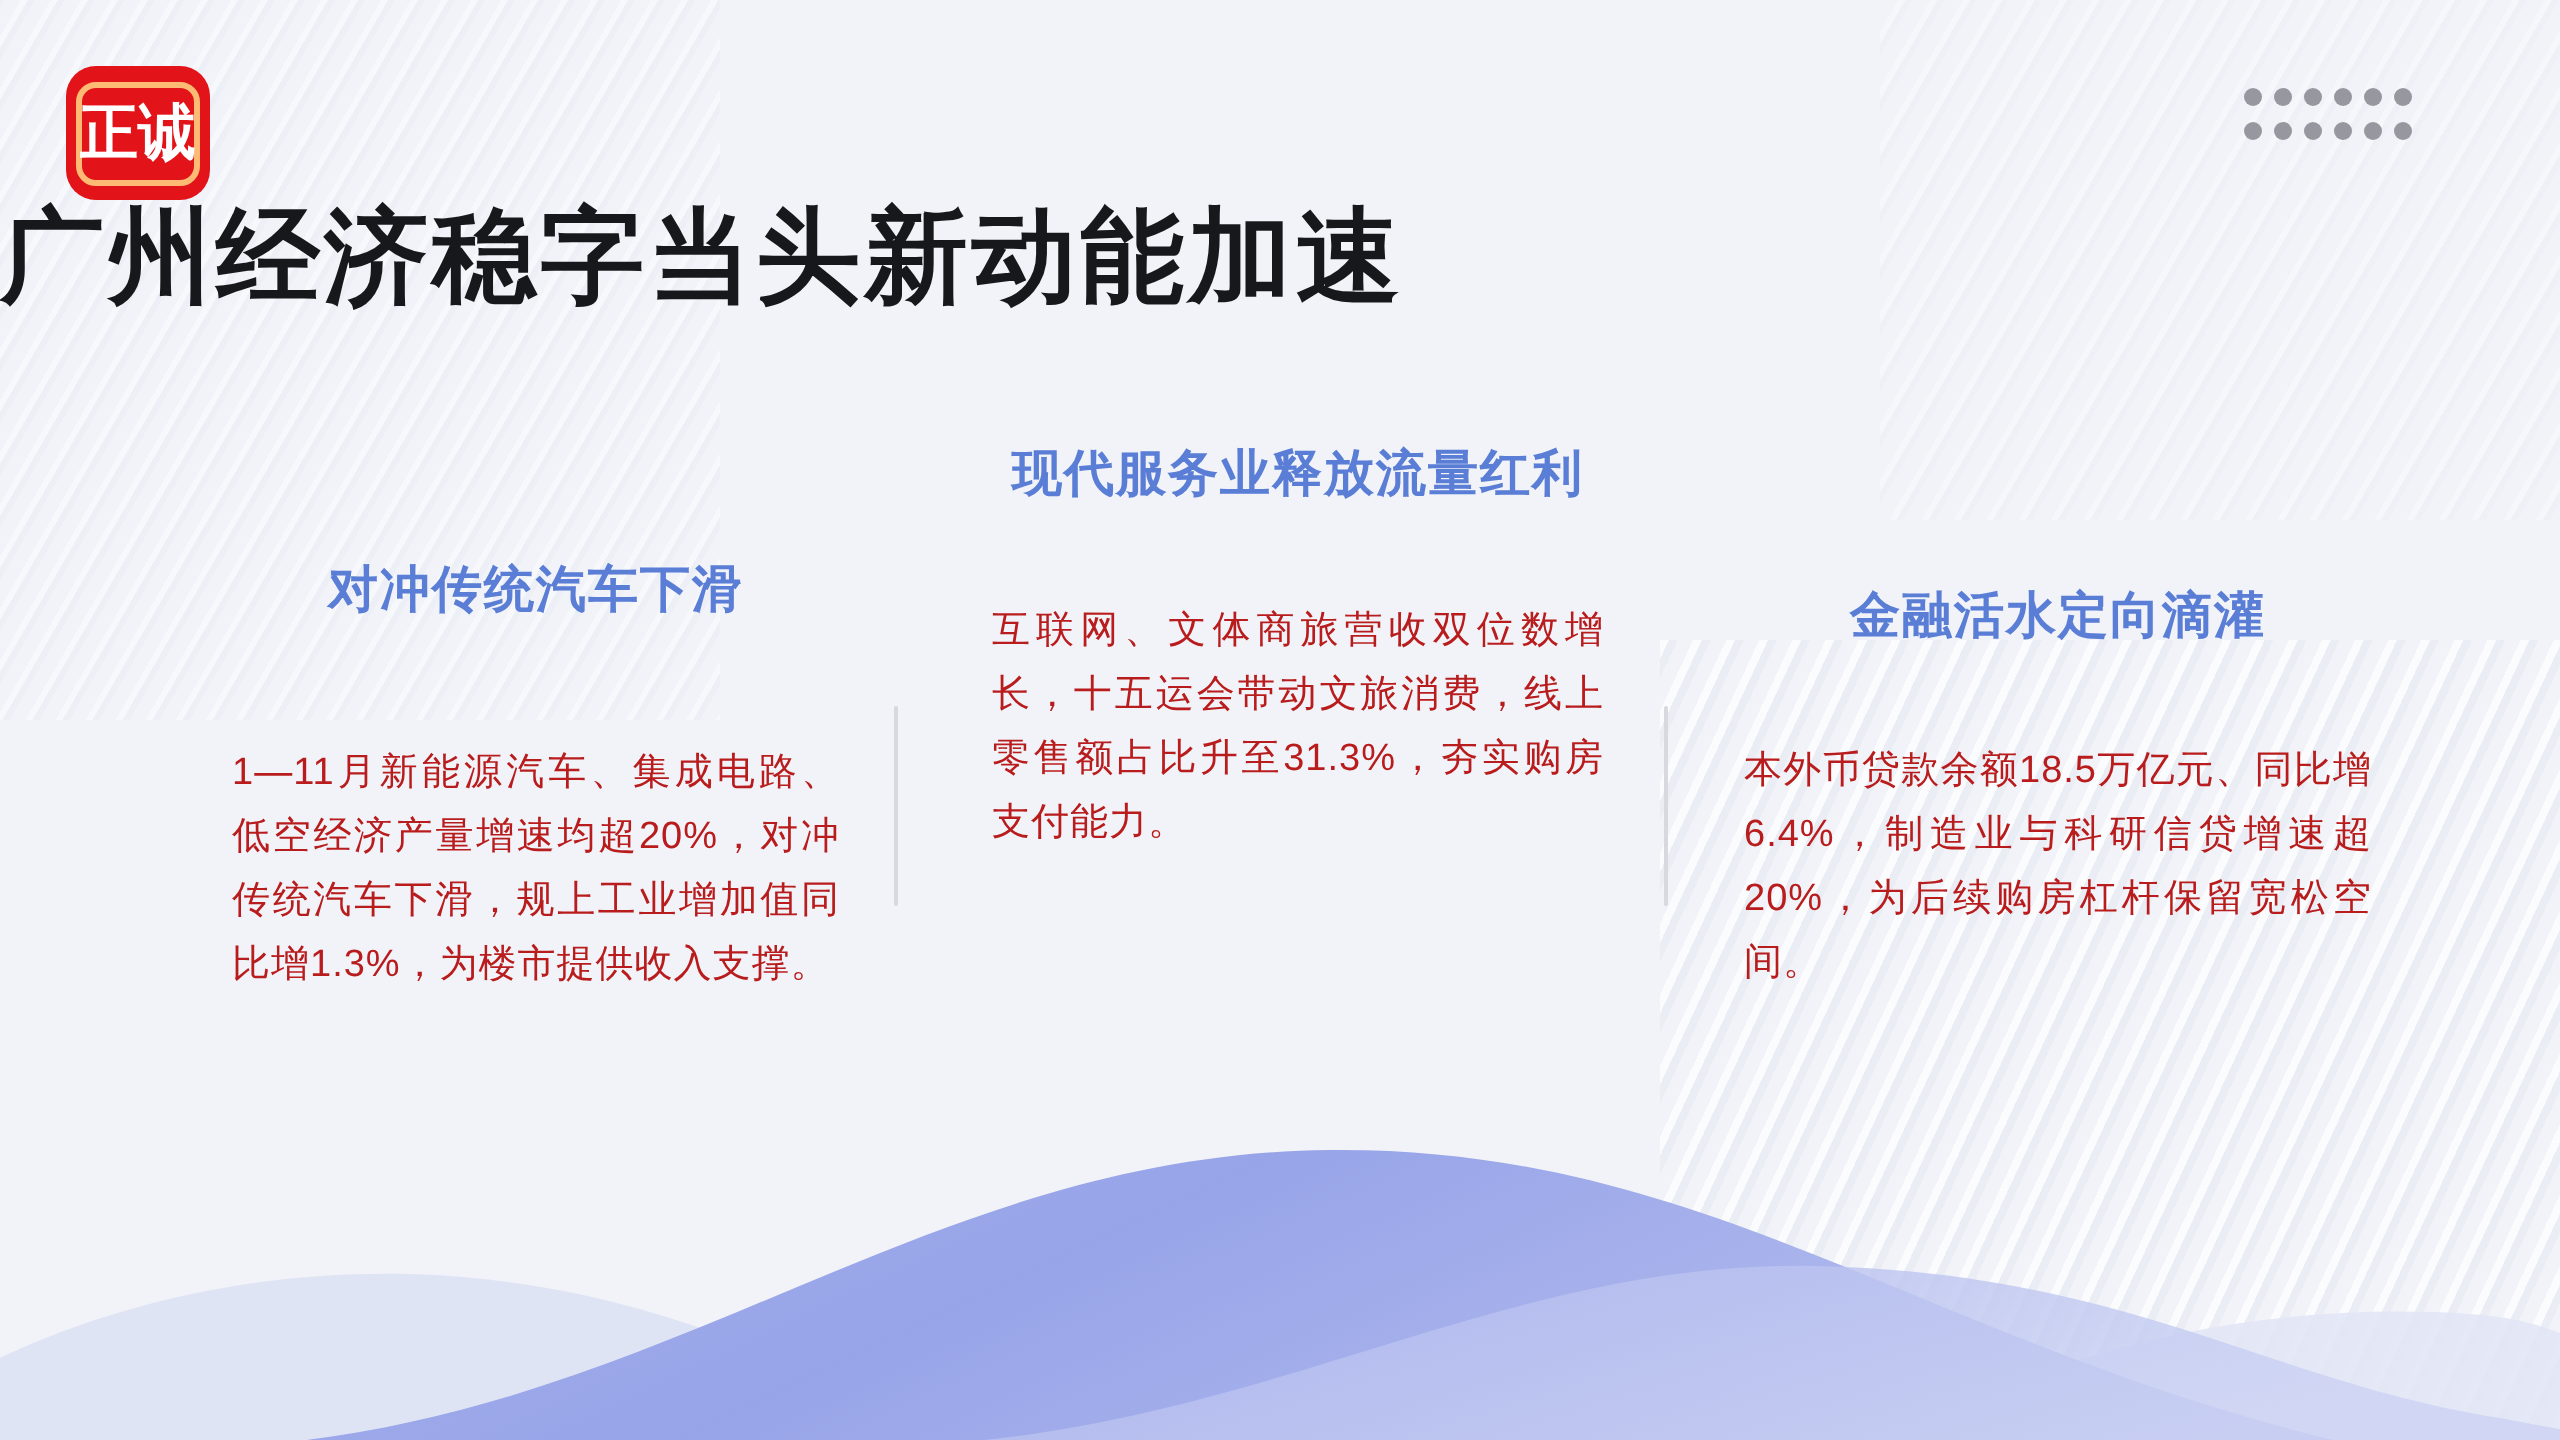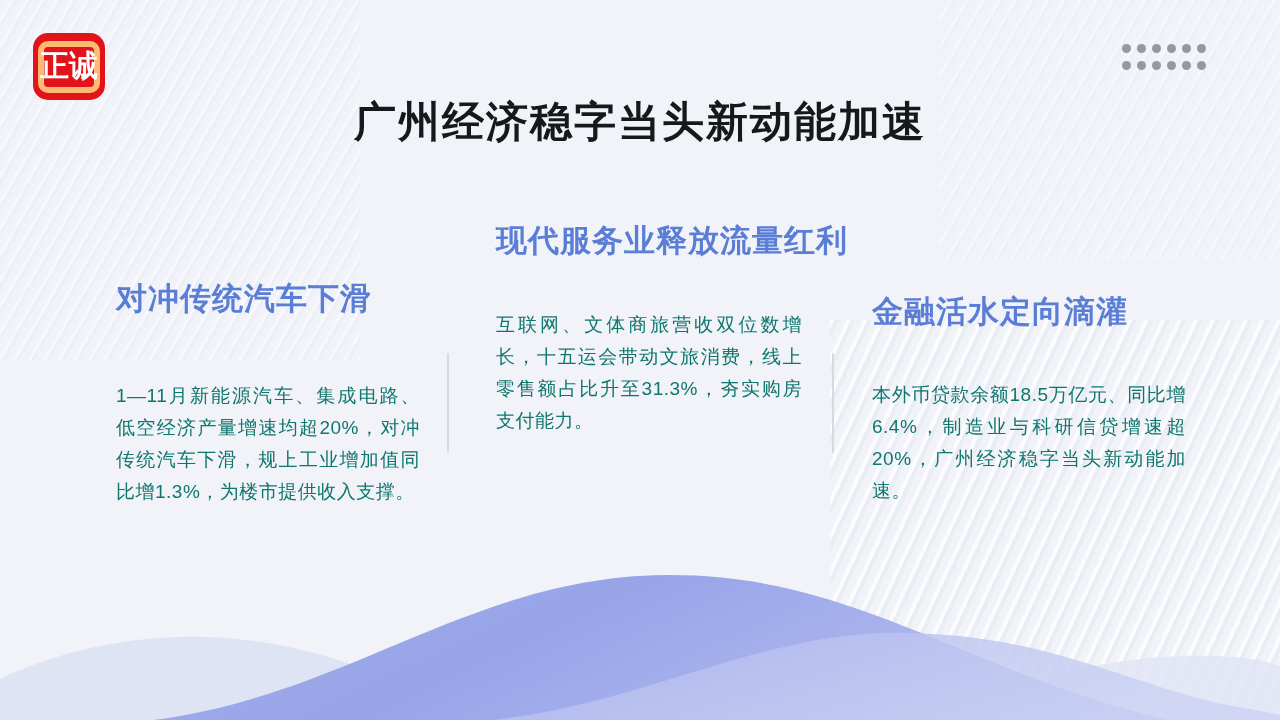--- a/index.html
+++ b/index.html
@@ -52,21 +52,21 @@
     left: 33px; top: 33px;
     width: 72px; height: 67px;
     background: #e21419;
     border-radius: 15px;
     display: flex;
     align-items: center;
     justify-content: center;
   }
   .logo-inner {
     width: 62px; height: 52px;
-    border: 6px solid #fdba74;
+    border: 3px solid #fdba74;
     border-radius: 10px;
     display: flex;
     align-items: center;
     justify-content: center;
   }
   .logo-text {
     color: #ffffff;
     font-size: 29px;
     font-weight: 700;
     letter-spacing: 0;
@@ -87,41 +87,41 @@
     width: 9px; height: 9px;
     border-radius: 50%;
     background: #97989f;
   }
 
   
   .title {
     position: absolute;
     left: 0; right: 0;
     top: 94px;
-    text-align: center;
-    font-size: 42px;
+    font-size: 52px;
     font-weight: 700;
     color: #17181c;
     letter-spacing: 2px;
   }
 
   
   .col {
     position: absolute;
   }
   .col-heading {
-    font-size: 31px;
+    font-size: 25px;
     font-weight: 600;
     color: #5a7dd6;
+    text-align: center;
     letter-spacing: 1px;
     white-space: nowrap;
   }
   .col-body {
     font-size: 19px;
-    color: #0f766e;
+    color: #b91c1c;
     line-height: 32px;
     text-align: justify;
     letter-spacing: 0.5px;
   }
   .col-1 { left: 116px;  top: 278px; width: 304px; }
   .col-2 { left: 496px;  top: 220px; width: 306px; }
   .col-3 { left: 872px;  top: 291px; width: 314px; }
   .col-1 .col-body { margin-top: 60px; }
   .col-2 .col-body { margin-top: 47px; }
   .col-3 .col-body { margin-top: 46px; }
@@ -208,16 +208,16 @@
 
   <div class="col col-2">
     <div class="col-heading">现代服务业释放流量红利</div>
     <div class="col-body">互联网、文体商旅营收双位数增长，十五运会带动文旅消费，线上零售额占比升至31.3%，夯实购房支付能力。</div>
   </div>
 
   <div class="divider divider-2"></div>
 
   <div class="col col-3">
     <div class="col-heading">金融活水定向滴灌</div>
-    <div class="col-body">本外币贷款余额18.5万亿元、同比增6.4%，制造业与科研信贷增速超20%，广州经济稳字当头新动能加速。</div>
+    <div class="col-body">本外币贷款余额18.5万亿元、同比增6.4%，制造业与科研信贷增速超20%，为后续购房杠杆保留宽松空间。</div>
   </div>
 
 </div>
 
 </body></html>

